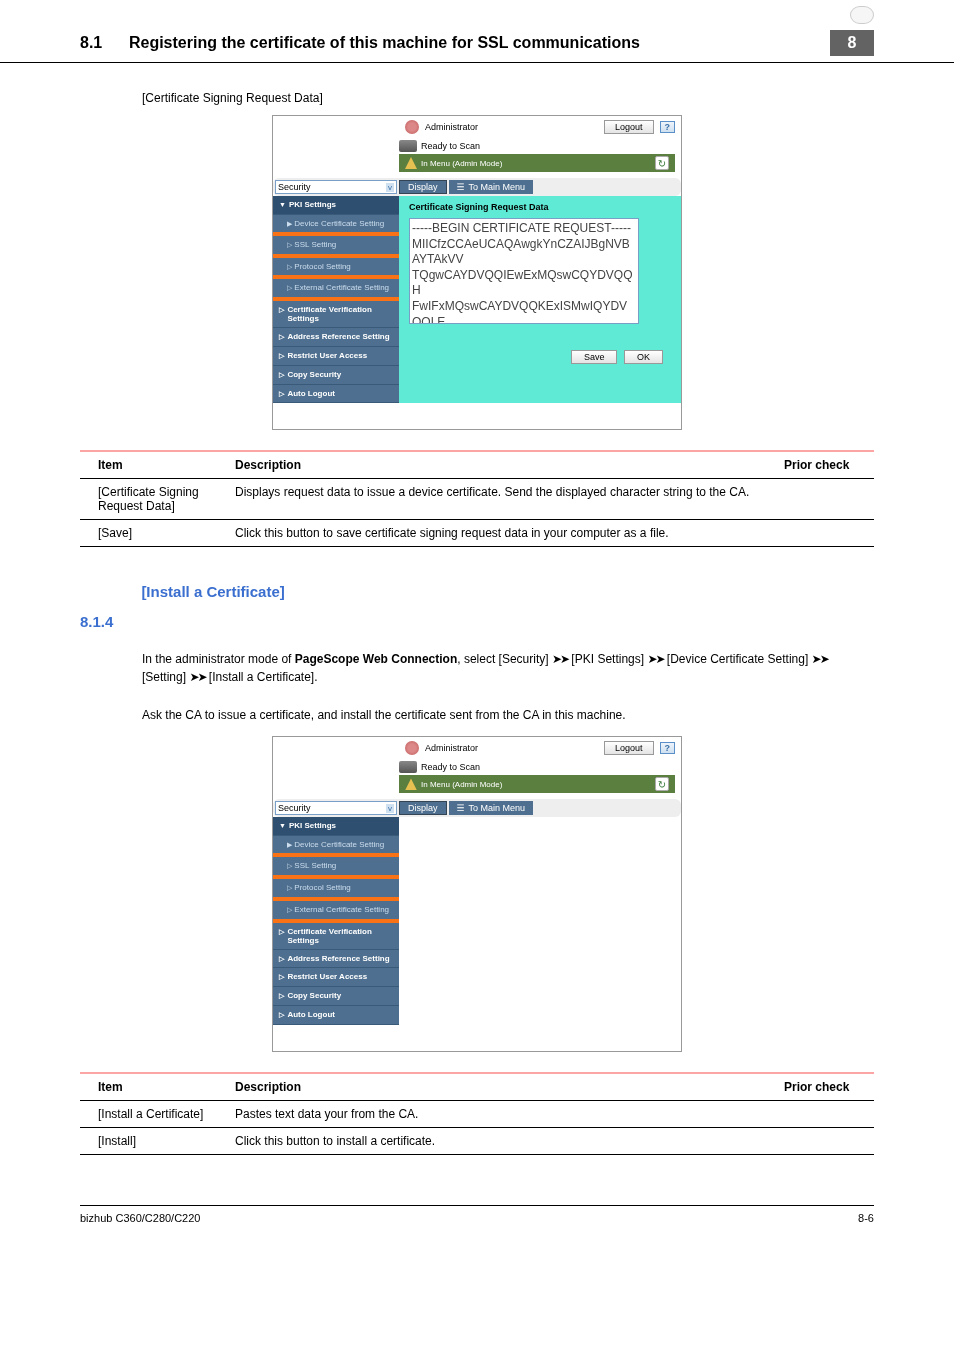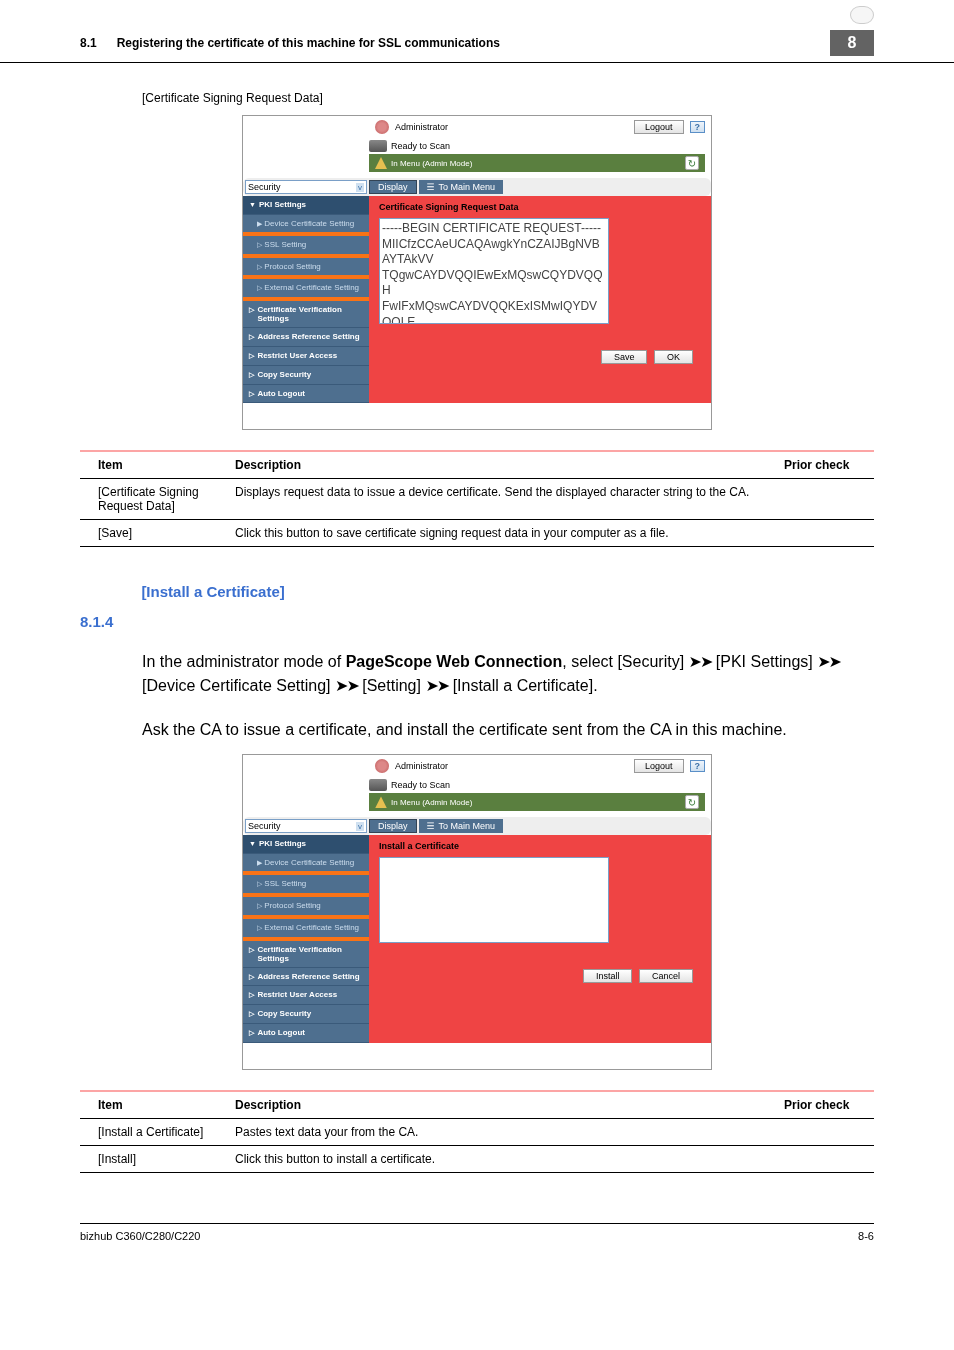--- a/index.html
+++ b/index.html
@@ -12,21 +12,21 @@
       padding-bottom: 40px;
     }
     .header-row {
       display: flex;
       align-items: center;
       border-bottom: 1px solid #000;
       padding: 0 80px 6px 80px;
       margin-top: 30px;
     }
     .header-text {
-      font-size: 12px;
+      font-size: 16px;
       font-weight: bold;
       flex: 1;
     }
     .header-box {
       width: 44px;
       height: 26px;
       background: #636363;
       color: #fff;
       font-size: 16px;
       font-weight: bold;
@@ -36,21 +36,21 @@
     }
     .content {
       padding: 0 80px;
     }
     .bracket-line {
       font-size: 12px;
       margin-top: 28px;
       margin-left: 62px;
     }
     .screenshot {
-      width: 470px;
+      width: 410px;
       margin: 10px auto 20px auto;
       border: 1px solid #999;
       background: #fff;
       font-size: 9px;
     }
     .ss-top {
       display: flex;
       align-items: center;
       padding: 4px 6px;
       gap: 6px;
@@ -187,21 +187,21 @@
     .ss-sidebar-item.top {
       background: #2e4f6f;
     }
     .ss-tri {
       font-size: 7px;
       line-height: 1.4;
     }
     .ss-main {
       flex: 1;
       padding: 6px 10px;
-      background: #ef4444;
+      background: #5eead4;
       font-size: 9px;
     }
     .ss-main-title {
       font-weight: bold;
       margin-bottom: 6px;
     }
     .ss-textarea {
       width: 230px;
       height: 106px;
       border: 1px solid #7a9fc7;
@@ -265,21 +265,21 @@
       font-weight: bold;
       color: #3a6fcf;
     }
     .section-header {
       display: flex;
       gap: 28px;
       margin-top: 36px;
       margin-bottom: 12px;
     }
     .para {
-      font-size: 16px;
+      font-size: 12px;
       margin-left: 62px;
       margin-top: 20px;
       line-height: 1.5;
     }
     .arrow-sym {
       font-family: Arial;
       letter-spacing: -2px;
     }
     .footer {
       position: relative;
@@ -488,28 +488,20 @@
             <span>Restrict User Access</span>
           </div>
         <div class="ss-sidebar-item">
             <span class="ss-tri">▷</span>
             <span>Copy Security</span>
           </div>
         <div class="ss-sidebar-item">
             <span class="ss-tri">▷</span>
             <span>Auto Logout</span>
           </div>
-      </div>
-      <div class="ss-main">
-        <div class="ss-main-title">Install a Certificate</div>
-        <textarea class="ss-textarea small" readonly="" style=""></textarea>
-        <div class="ss-btnrow">
-          <span class="ss-btn">Install</span>
-          <span class="ss-btn">Cancel</span>
-        </div>
       </div>
     </div>
     <div style="height:26px"></div>
   </div>
 
   <table class="info-table">
     <thead>
       <tr>
         <th>Item</th>
         <th>Description</th>

